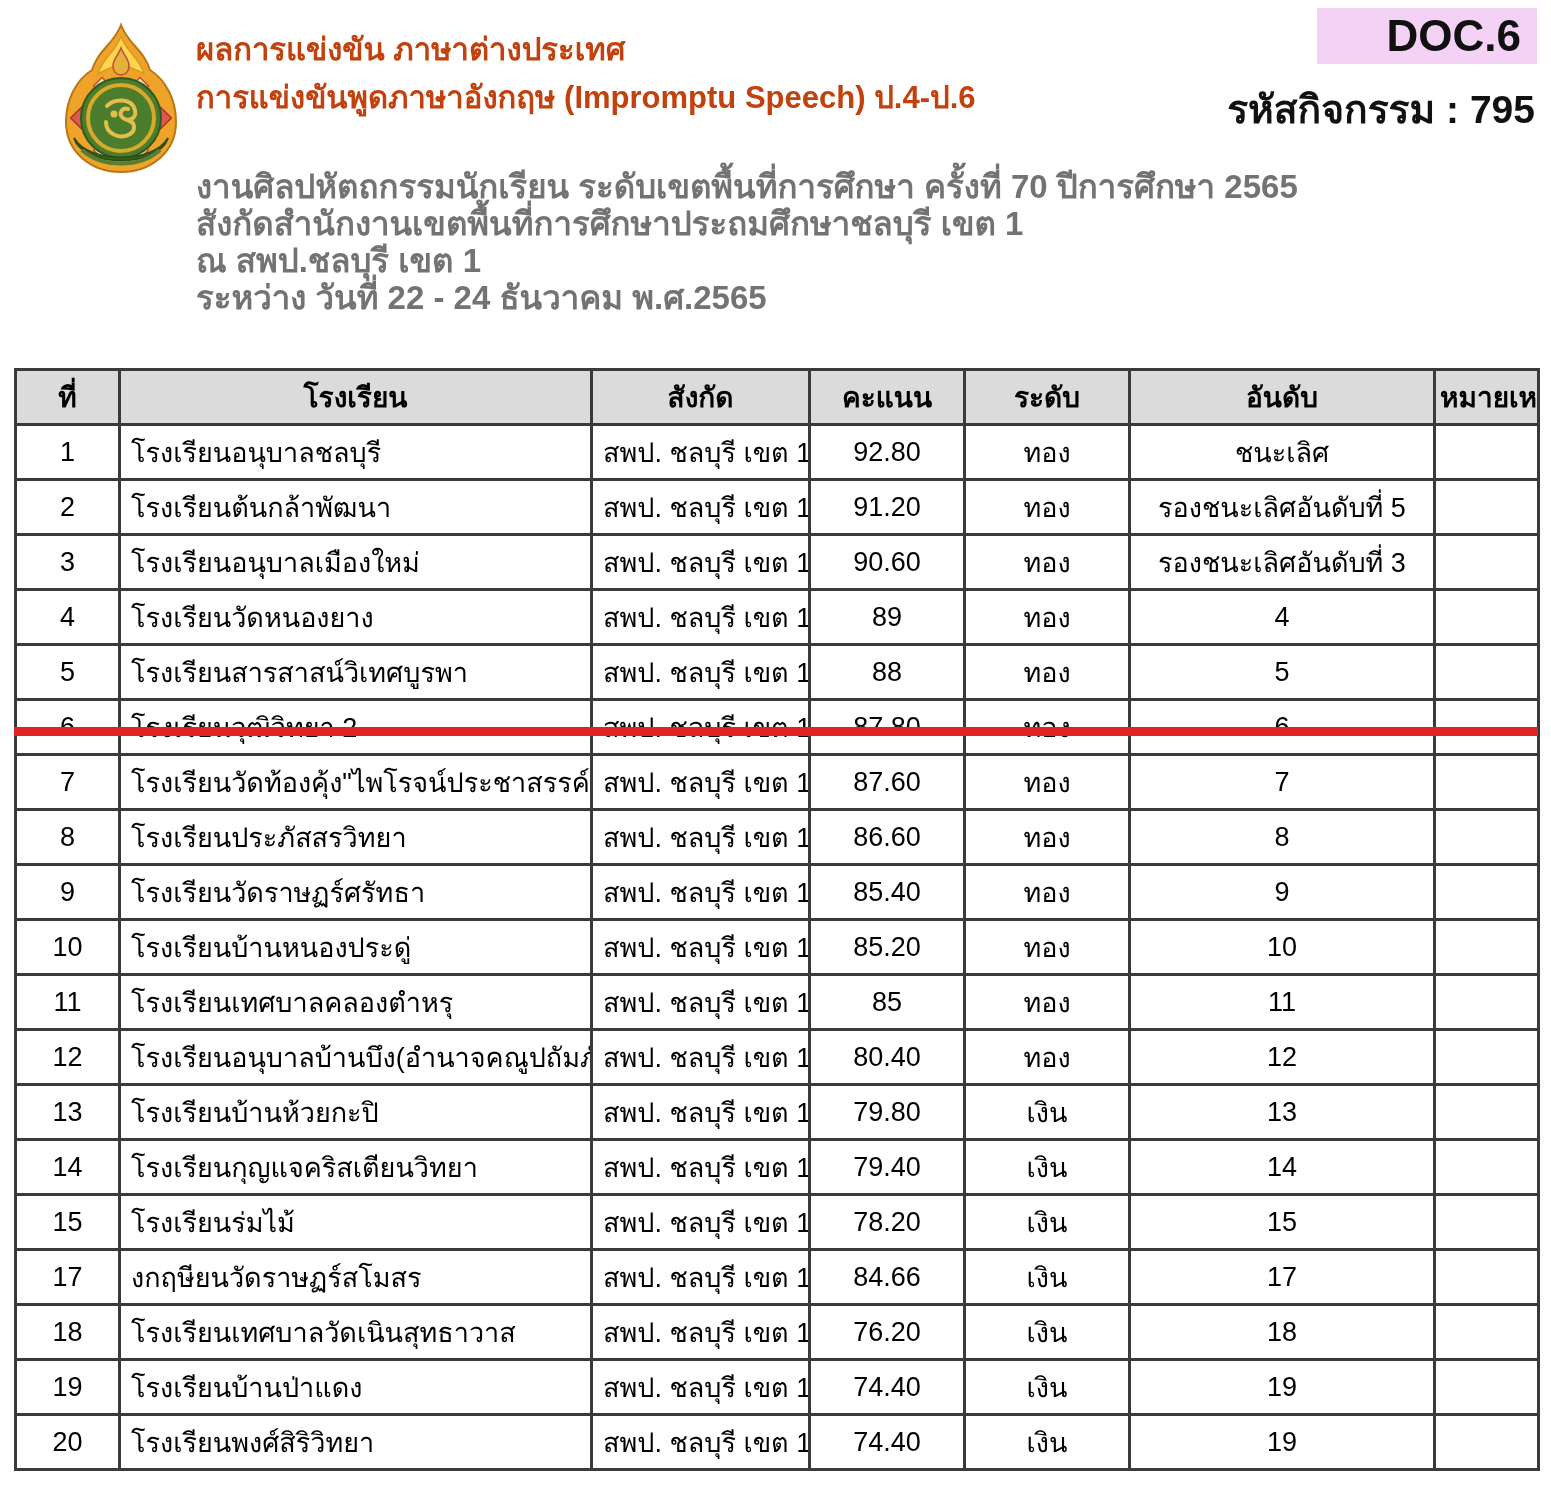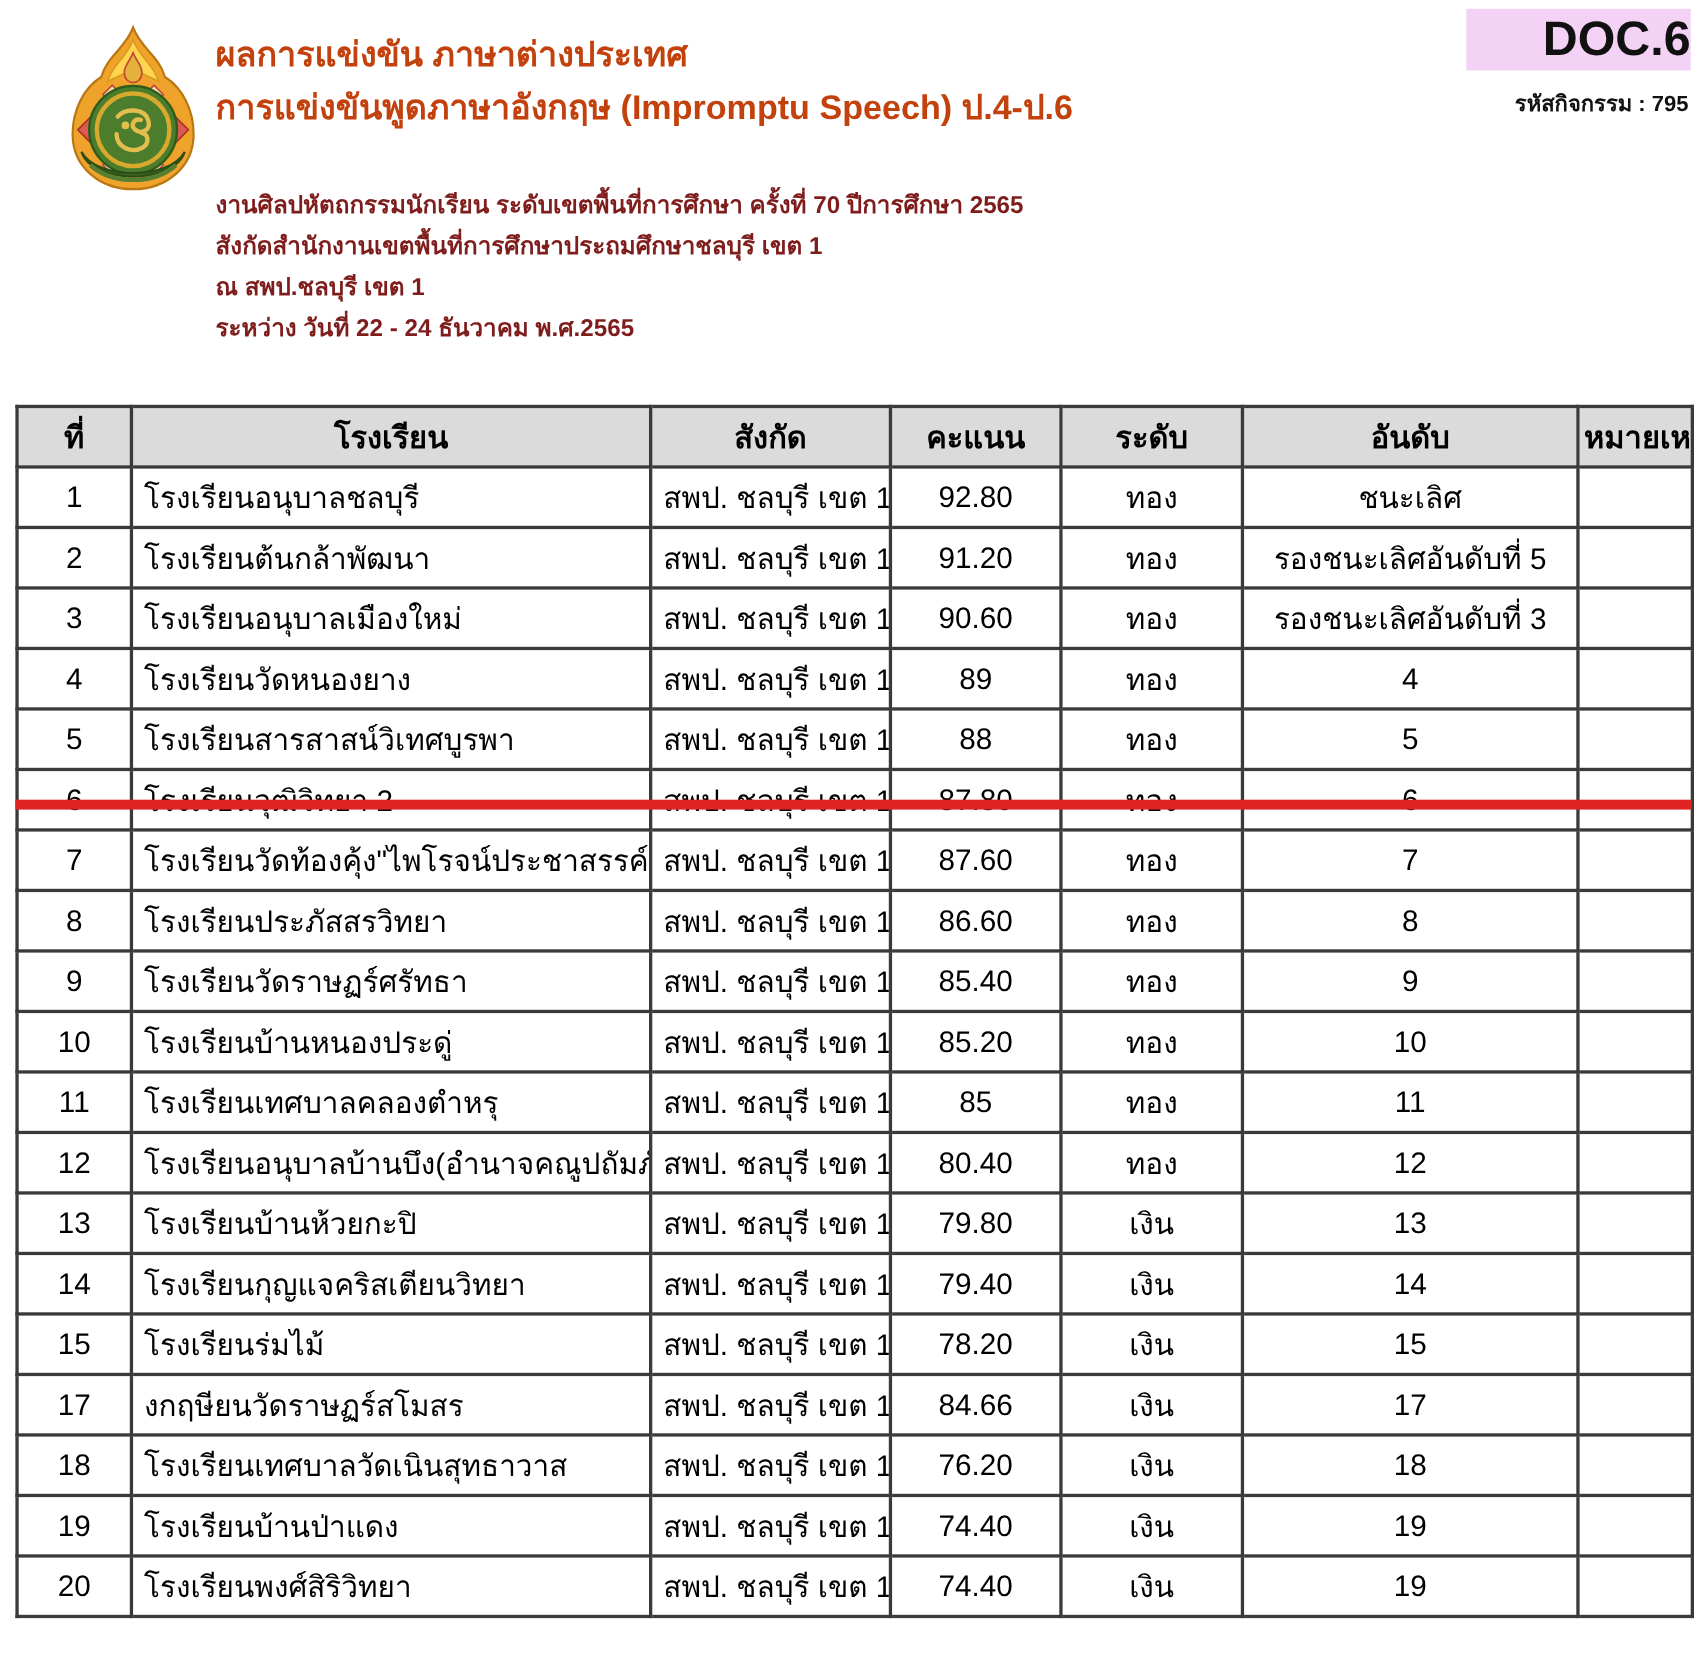--- a/index.html
+++ b/index.html
@@ -11,30 +11,30 @@
     overflow:hidden;
   }
   
   .logo{position:absolute;left:62px;top:22px;width:118px;height:154px;}
   .titles{position:absolute;left:196px;top:26px;}
   .title-line{
     color:#c2410c;font-weight:bold;font-size:31px;line-height:48px;white-space:nowrap;
   }
   .info-block{position:absolute;left:196px;top:168px;}
   .info-line{
-    color:#7f1d1d;font-weight:bold;font-size:22px;line-height:37px;white-space:nowrap;
+    color:#737373;font-weight:bold;font-size:33px;line-height:37px;white-space:nowrap;
   }
   .doc-badge{
     position:absolute;top:8px;right:14px;width:204px;height:56px;
     background:#F3D2F5;color:#111;font-weight:bold;font-size:44px;
-    text-align:right;line-height:56px;padding-right:0;
+    text-align:right;line-height:56px;padding-right:16px;
   }
   .activity-code{
     position:absolute;top:78px;right:16px;
-    color:#111;font-weight:bold;font-size:20px;white-space:nowrap;
+    color:#111;font-weight:bold;font-size:39px;white-space:nowrap;
   }
   
   table.results{
     position:absolute;left:14px;top:368px;
     border-collapse:collapse;table-layout:fixed;
     width:1523px;
     font-size:27px;color:#000;
   }
   table.results th, table.results td{
     border:3px solid #3A3A3A;

